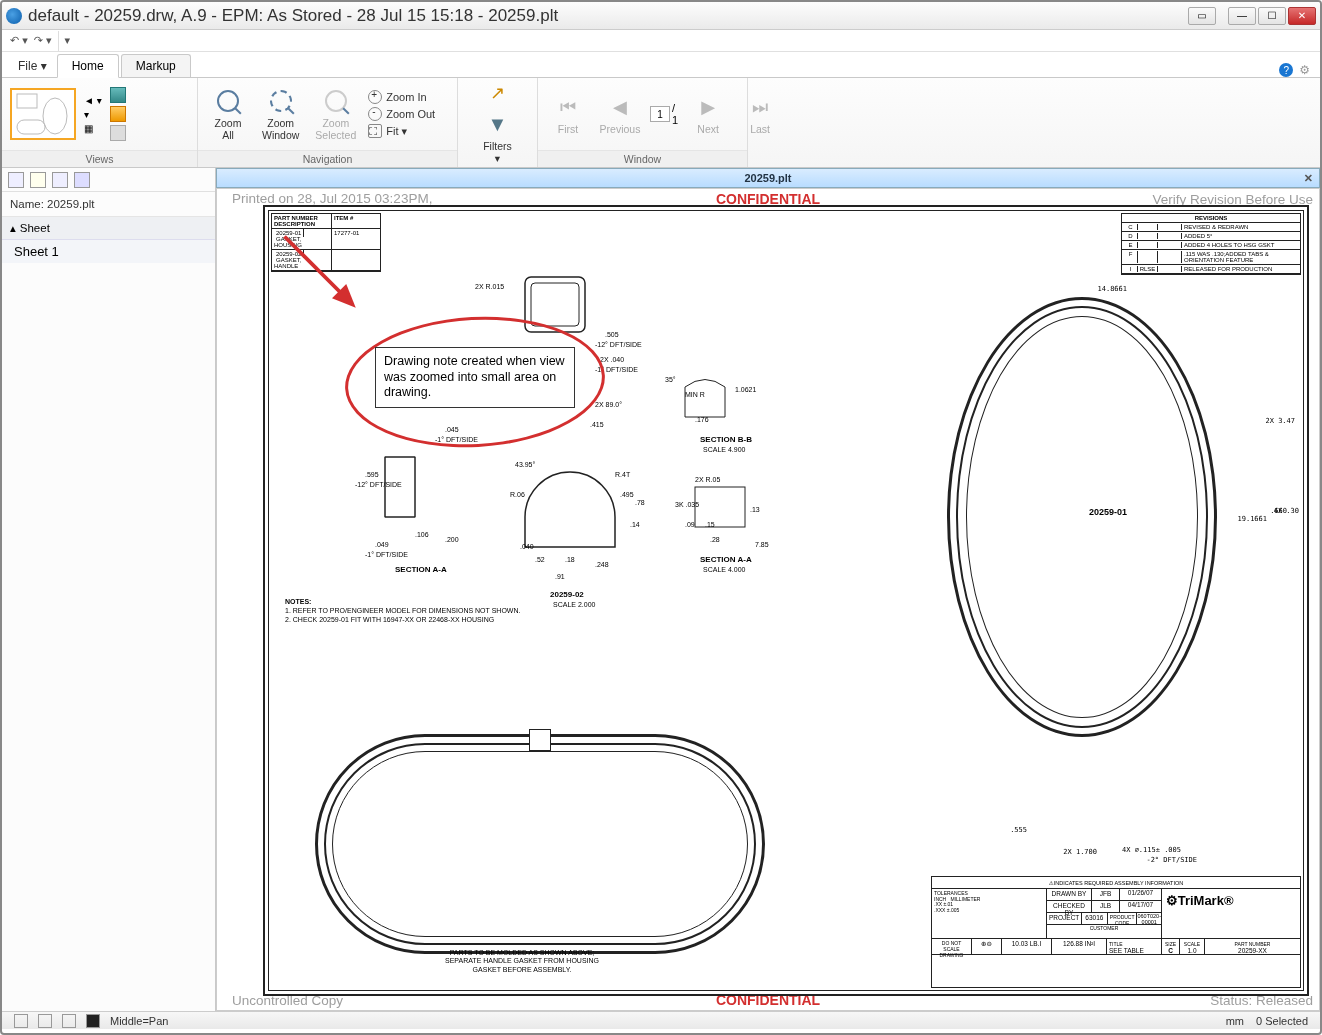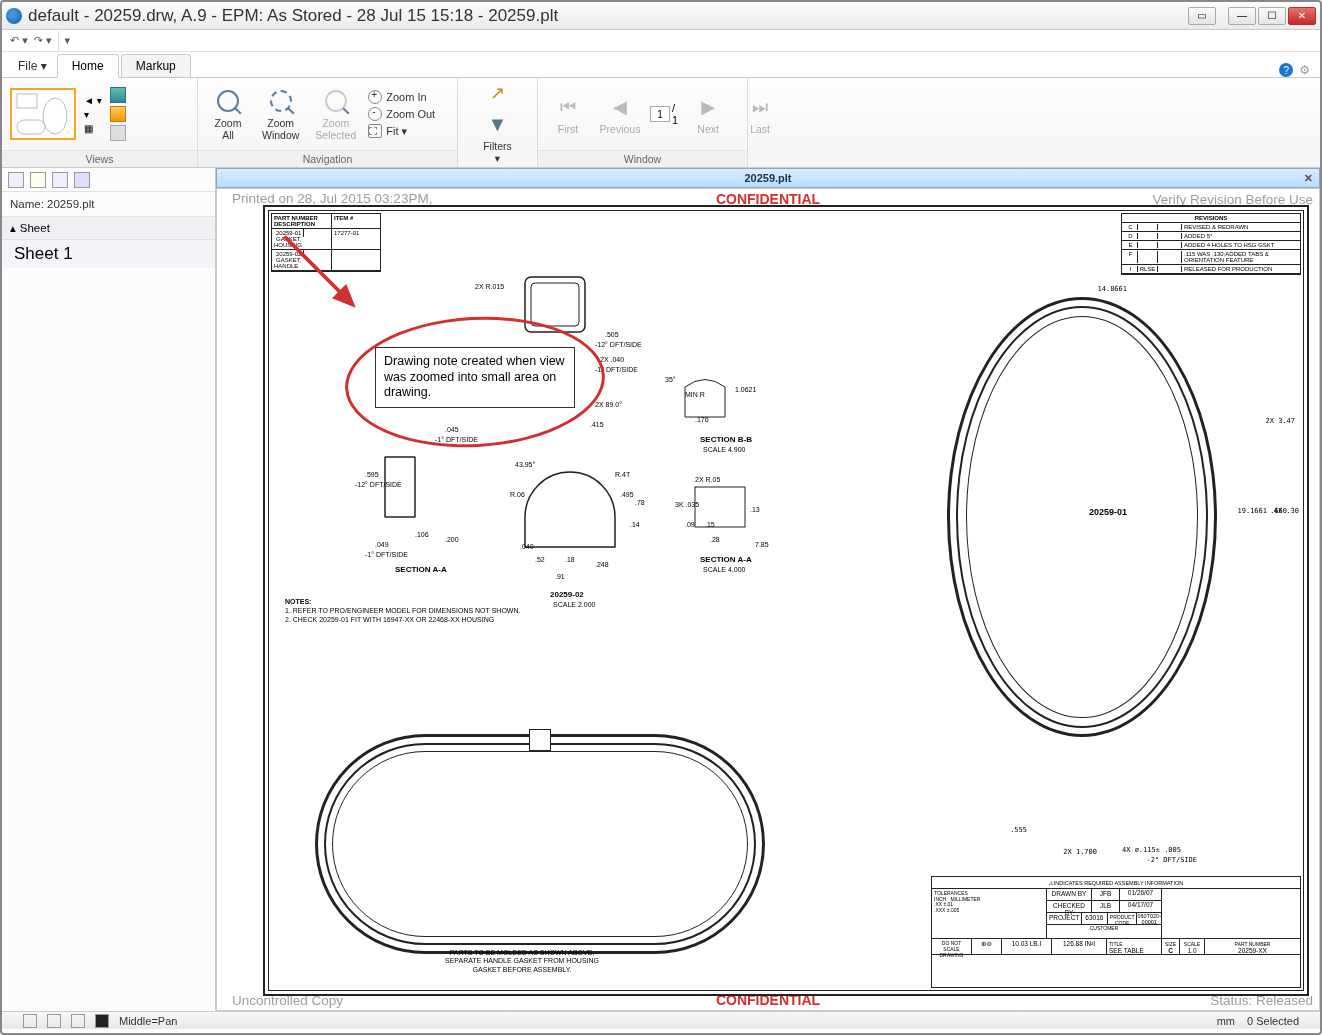--- a/index.html
+++ b/index.html
@@ -31,21 +31,21 @@
 .small-opts { display:flex; flex-direction:column; gap:3px; font-size:11px; color:#333;}
 .small-opts div { display:flex; align-items:center; gap:4px; cursor:pointer;}
 .small-ico { width:14px; height:14px; border:1px solid #888; border-radius:50%;}
 .thumb-box { width:66px; height:52px; border:2px solid #f5a623; background:#fff; display:flex; align-items:center; justify-content:center; font-size:8px; color:#999;}
 .workspace { display:flex; height: calc(100% - 28px - 22px - 26px - 90px - 22px); }
 .left-panel { width:214px; border-right:1px solid #c9c9c9; display:flex; flex-direction:column; background:#fcfcfc;}
 .left-toolbar { height:24px; display:flex; align-items:center; gap:6px; padding:0 6px; border-bottom:1px solid #e0e0e0;}
 .lt-ico { width:16px; height:16px; border:1px solid #999; background:#eef; cursor:pointer;}
 .name-row { padding:6px 8px; font-size:11.5px; color:#333; border-bottom:1px solid #e5e5e5;}
 .sheet-hdr { padding:4px 8px; font-size:11.5px; background:#eef0f3; border-bottom:1px solid #dde; display:flex; align-items:center; gap:4px;}
-.sheet-item { padding:4px 12px; font-size:17px; background:#f3f5f9; cursor:pointer;}
+.sheet-item { padding:4px 12px; font-size:13px; background:#f3f5f9; cursor:pointer;}
 .viewer { flex:1; display:flex; flex-direction:column; position:relative; background:#fff;}
 .doc-tab { height:20px; background:linear-gradient(#d9ecff,#b8dcff); border:1px solid #8ab; display:flex; align-items:center; justify-content:center; font-size:11px; font-weight:bold; color:#234; position:relative;}
 .doc-tab .x { position:absolute; right:6px; font-size:11px; color:#555; cursor:pointer;}
 .canvas { flex:1; position:relative; background:#fff; overflow:hidden; border:1px solid #ccc;}
 .watermark { position:absolute; font-size:14px; font-weight:bold; color:#d32f2f; font-family: Arial, sans-serif;}
 .wm-gray { position:absolute; font-size:13.5px; color:#9e9e9e; font-family: Arial, sans-serif; margin-left: 11px;}
 .drawing { position:absolute; left:46px; top:16px; right:10px; bottom:14px; border:2px solid #222; background:#fff;}
 .drawing::before { content:''; position:absolute; inset:3px; border:1px solid #222;}
 .titleblock { position:absolute; right:6px; bottom:6px; width:370px; height:112px; border:1px solid #222; font-size:6.5px; background:#fff;}
 .tb-row { border-bottom:1px solid #222; display:flex;}
@@ -64,21 +64,21 @@
 .gasket { position:absolute; border:3px solid #222; border-radius:50%/50%;}
 .gasket.big { right:90px; top:90px; width:270px; height:440px;}
 .gasket.bot { left:50px; bottom:40px; width:450px; height:220px; border-radius:110px;}
 .note-callout { position:absolute; left:110px; top:140px; width:200px; padding:6px 8px; background:#fff; border:1px solid #333; font-size:12.5px; line-height:1.25; z-index:5;}
 .red-oval { position:absolute; left:80px; top:110px; width:260px; height:130px; border:3px solid #d32f2f; border-radius:50%; z-index:4; transform:rotate(-3deg);}
 .red-arrow { position:absolute; left:10px; top:20px; width:95px; height:95px; z-index:4;}
 .notes-text { position:absolute; left:20px; top:390px; font-size:7px; line-height:1.3;}
 .dim-text { position:absolute; font-size:7px; font-family: monospace;}
 .views-cluster { position:absolute; left:90px; top:60px; width:420px; height:340px;}
 .part-label { position:absolute; font-size:9px; font-weight:bold;}
-.statusbar { height:18px; background:linear-gradient(#f7f7f7,#e9e9e9); border-top:1px solid #ccc; display:flex; align-items:center; padding:0 21px; font-size:11px; color:#333; gap:10px;}
+.statusbar { height:18px; background:linear-gradient(#f7f7f7,#e9e9e9); border-top:1px solid #ccc; display:flex; align-items:center; padding:0 12px; font-size:11px; color:#333; gap:10px;}
 .sb-ico { width:14px; height:14px; border:1px solid #999;}
 .statusbar .right { margin-left:auto; display:flex; gap:12px;}
 svg.mini { width:100%; height:100%;}
 .sheet-nav { display:flex; align-items:center; gap:2px; font-size:11px;}
 .sheet-nav input { width:20px; height:16px; font-size:10px; text-align:center; border:1px solid #aaa;}
 </style>
 </head>
 <body>
 
 <div class="titlebar">
@@ -300,21 +300,21 @@
               <span>RELEASED FOR PRODUCTION</span>
             </div>
         </div>
 
         <div class="gasket big">
           <div style="position:absolute;inset:6px;border:2px solid #222;border-radius:50%/50%;"></div>
           <div style="position:absolute;inset:16px;border:1px solid #222;border-radius:50%/50%;"></div>
         </div>
         <div class="part-label" style="right:180px;top:300px">20259-01</div>
         <div class="dim-text" style="right:180px;top:78px">14.8661</div>
-        <div class="dim-text" style="right:40px;top:300px">19.1661</div>
+        <div class="dim-text" style="right:40px;top:308px">19.1661</div>
         <div class="dim-text" style="right:126px;bottom:140px">4X ⌀.115± .005</div>
         <div class="dim-text" style="right:110px;bottom:130px">-2° DFT/SIDE</div>
         <div class="dim-text" style="right:280px;bottom:160px">.555</div>
         <div class="dim-text" style="right:210px;bottom:138px">2X 1.700</div>
         <div class="dim-text" style="right:12px;top:210px">2X 3.47</div>
         <div class="dim-text" style="right:20px;top:300px">.660</div>
         <div class="dim-text" style="right:8px;top:300px">4X .30</div>
 
         <div class="gasket bot">
           <div style="position:absolute;inset:6px;border:2px solid #222;border-radius:104px;"></div>
@@ -411,20 +411,21 @@
                   <span style="flex:1">04/17/07</span>
                 </div>
               <div style="display:flex;border-bottom:1px solid #222;height:12px">
                   <span class="tb-cell" style="width:35px">PROJECT</span>
                   <span class="tb-cell" style="width:28px">63016</span>
                   <span class="tb-cell" style="width:30px;font-size:5px">PRODUCT CODE</span>
                   <span style="flex:1;font-size:5.5px">060T020-00001</span>
                 </div>
               <div style="height:14px;font-size:5px;text-align:center">CUSTOMER</div>
             </div>
+            <div class="tb-cell" style="flex:1;border-right:none;font-size:13px;font-weight:bold;text-align:left;padding:4px">⚙TriMark®</div>
           </div>
           <div class="tb-row" style="height:16px">
             <div class="tb-cell" style="width:40px;font-size:5px">DO NOT<br>SCALE DRAWING</div>
             <div class="tb-cell" style="width:30px">⊕⊖</div>
             <div class="tb-cell" style="width:50px">10.03 LB.I</div>
             <div class="tb-cell" style="width:55px">126.88 IN²I</div>
             <div class="tb-cell" style="width:55px;text-align:left"><span style="font-size:5px">TITLE</span><br><span>SEE TABLE</span></div>
             <div class="tb-cell" style="width:18px"><span style="font-size:5px">SIZE</span><br><b>C</b></div>
             <div class="tb-cell" style="width:25px"><span style="font-size:5px">SCALE</span><br><span>1.0</span></div>
             <div class="tb-cell" style="flex:1;border-right:none"><span style="font-size:5px">PART NUMBER</span><br><span>20259-XX</span></div>

